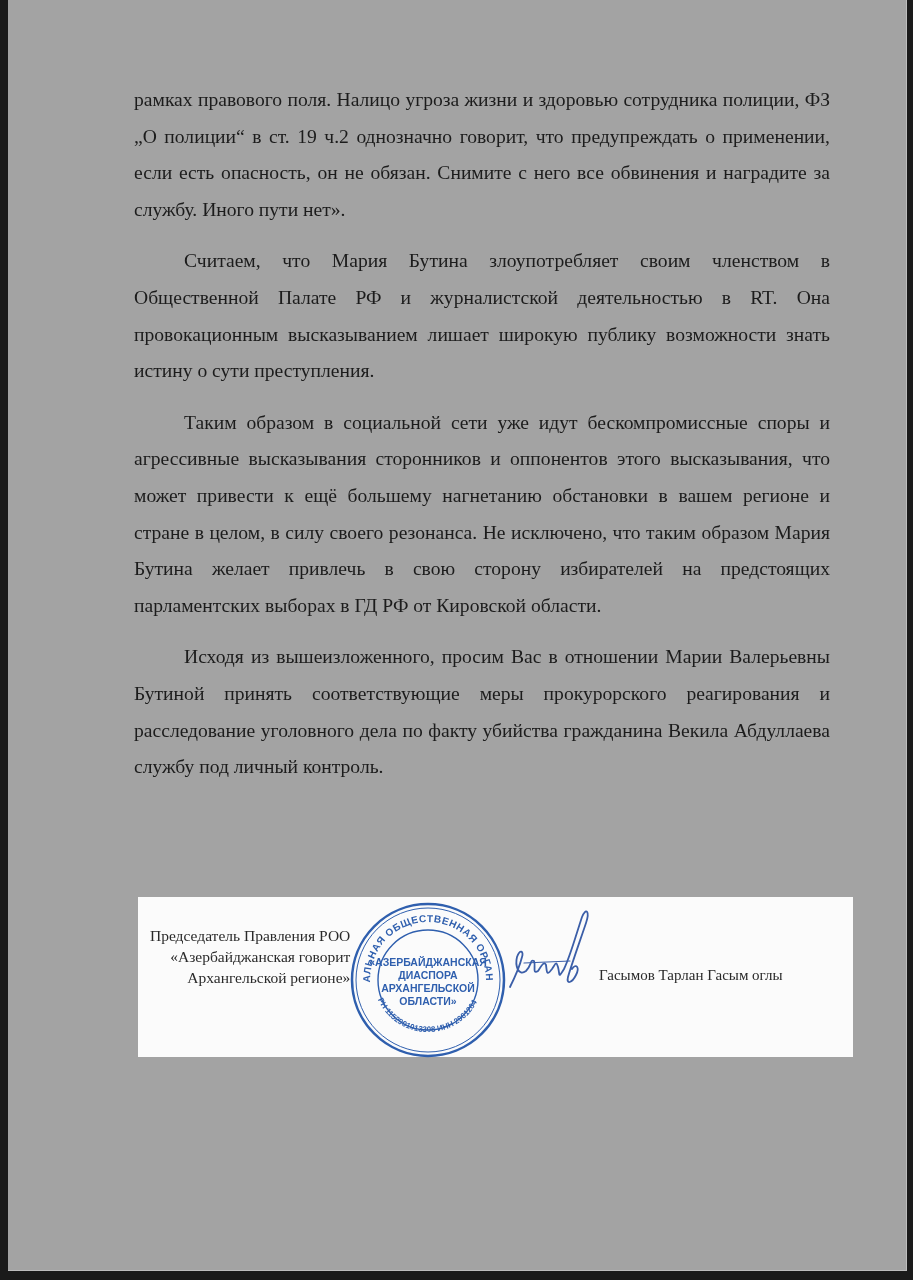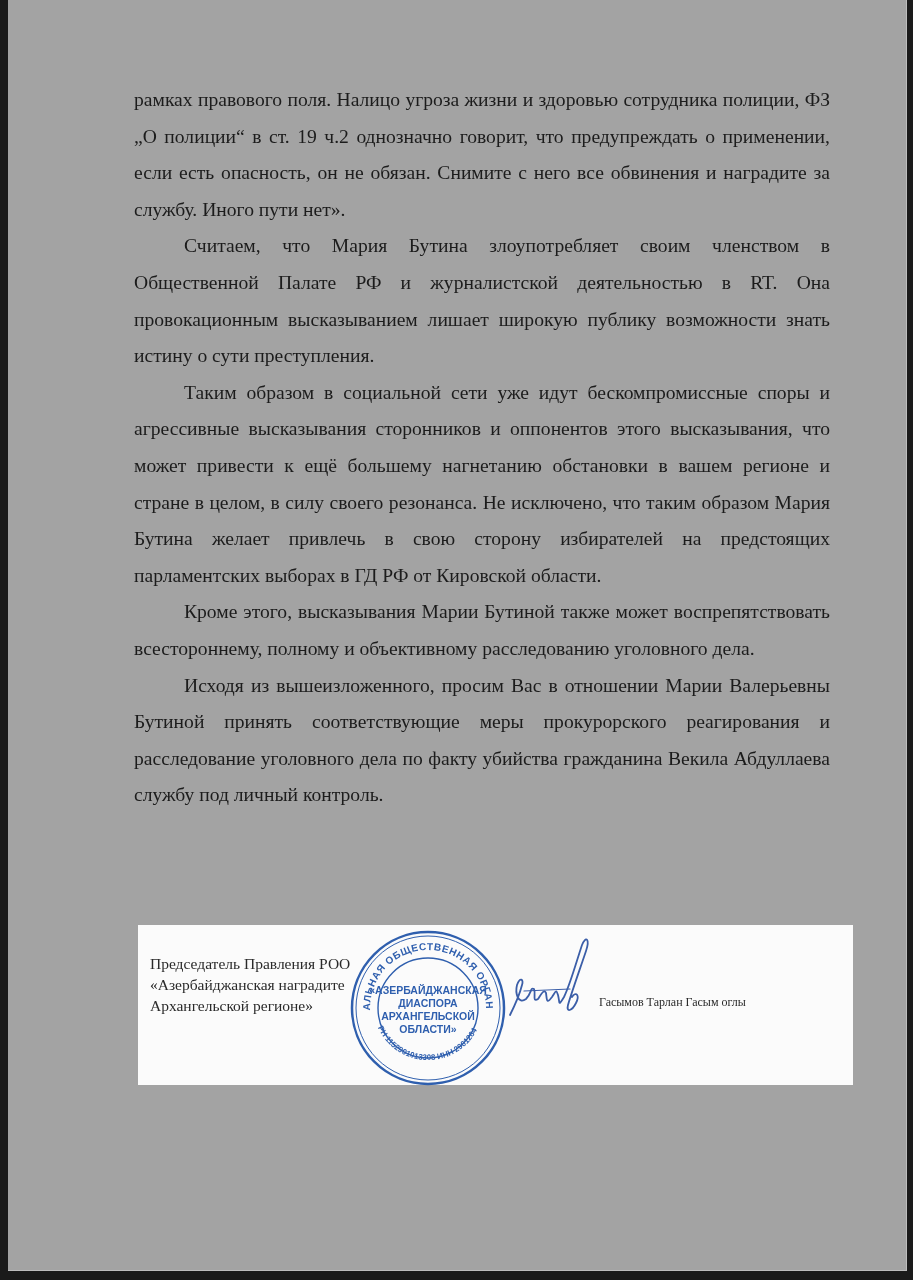--- a/index.html
+++ b/index.html
@@ -33,45 +33,47 @@
       color: #1c1c1c;
       line-height: 36.6px;
     }
     .para {
       margin: 0;
       text-align: justify;
       text-align-last: left;
     }
     .para.indent {
       text-indent: 50px;
+      margin-top: 15px;
     }
     .sig-area {
       position: absolute;
       left: 130px;
-      top: 925px;
+      top: 897px;
       width: 715px;
       height: 160px;
       background: #fbfbfb;
+      text-align: right;
     }
     .sig-left {
       position: absolute;
       left: 12px;
       top: 28px;
       font-family: "Liberation Serif", serif;
       font-size: 15.5px;
       line-height: 21px;
       color: #2a2a2a;
     }
     .sig-left div { white-space: nowrap; }
     .sig-name {
       position: absolute;
       left: 461px;
       top: 70px;
       font-family: "Liberation Serif", serif;
-      font-size: 12px;
+      font-size: 15px;
       color: #2a2a2a;
       white-space: nowrap;
     }
     .stamp {
       position: absolute;
       left: 210px;
       top: 3px;
       width: 160px;
       height: 160px;
     }
@@ -84,28 +86,27 @@
     }
   </style>
 </head>
 <body>
 
 <div class="page">
   <div class="text-block">
     <p class="para">рамках правового поля. Налицо угроза жизни и здоровью сотрудника полиции, ФЗ „О полиции“ в ст. 19 ч.2 однозначно говорит, что предупреждать о применении, если есть опасность, он не обязан. Снимите с него все обвинения и наградите за службу. Иного пути нет».</p>
     <p class="para indent">Считаем, что Мария Бутина злоупотребляет своим членством в Общественной Палате РФ и журналистской деятельностью в RT. Она провокационным высказыванием лишает широкую публику возможности знать истину о сути преступления.</p>
     <p class="para indent">Таким образом в социальной сети уже идут бескомпромиссные споры и агрессивные высказывания сторонников и оппонентов этого высказывания, что может привести к ещё большему нагнетанию обстановки в вашем регионе и стране в целом, в силу своего резонанса. Не исключено, что таким образом Мария Бутина желает привлечь в свою сторону избирателей на предстоящих парламентских выборах в ГД РФ от Кировской области.</p>
-    <p class="para indent">Кроме этого, высказывания Марии Бутиной также может воспрепятствовать всестороннему, полному и объективному расследованию уголовного дела.</p>
     <p class="para indent">Исходя из вышеизложенного, просим Вас в отношении Марии Валерьевны Бутиной принять соответствующие меры прокурорского реагирования и расследование уголовного дела по факту убийства гражданина Векила Абдуллаева службу под личный контроль.</p>
   </div>
 
   <div class="sig-area">
     <div class="sig-left">
       <div>Председатель Правления РОО</div>
-      <div>«Азербайджанская наградите</div>
+      <div>«Азербайджанская говорит</div>
       <div>Архангельской регионе»</div>
     </div>
 
     <svg class="stamp" viewBox="0 0 160 160">
       <defs>
         <path id="stampTopArc" d="M 22 80 A 58 58 0 0 1 138 80"></path>
         <path id="stampLeftArc" d="M 80 140 A 60 60 0 0 1 21 70"></path>
         <path id="stampRightArc" d="M 139 70 A 60 60 0 0 1 80 140"></path>
         <path id="stampBottomArc" d="M 30 100 A 55 55 0 0 0 130 100"></path>
       </defs>

